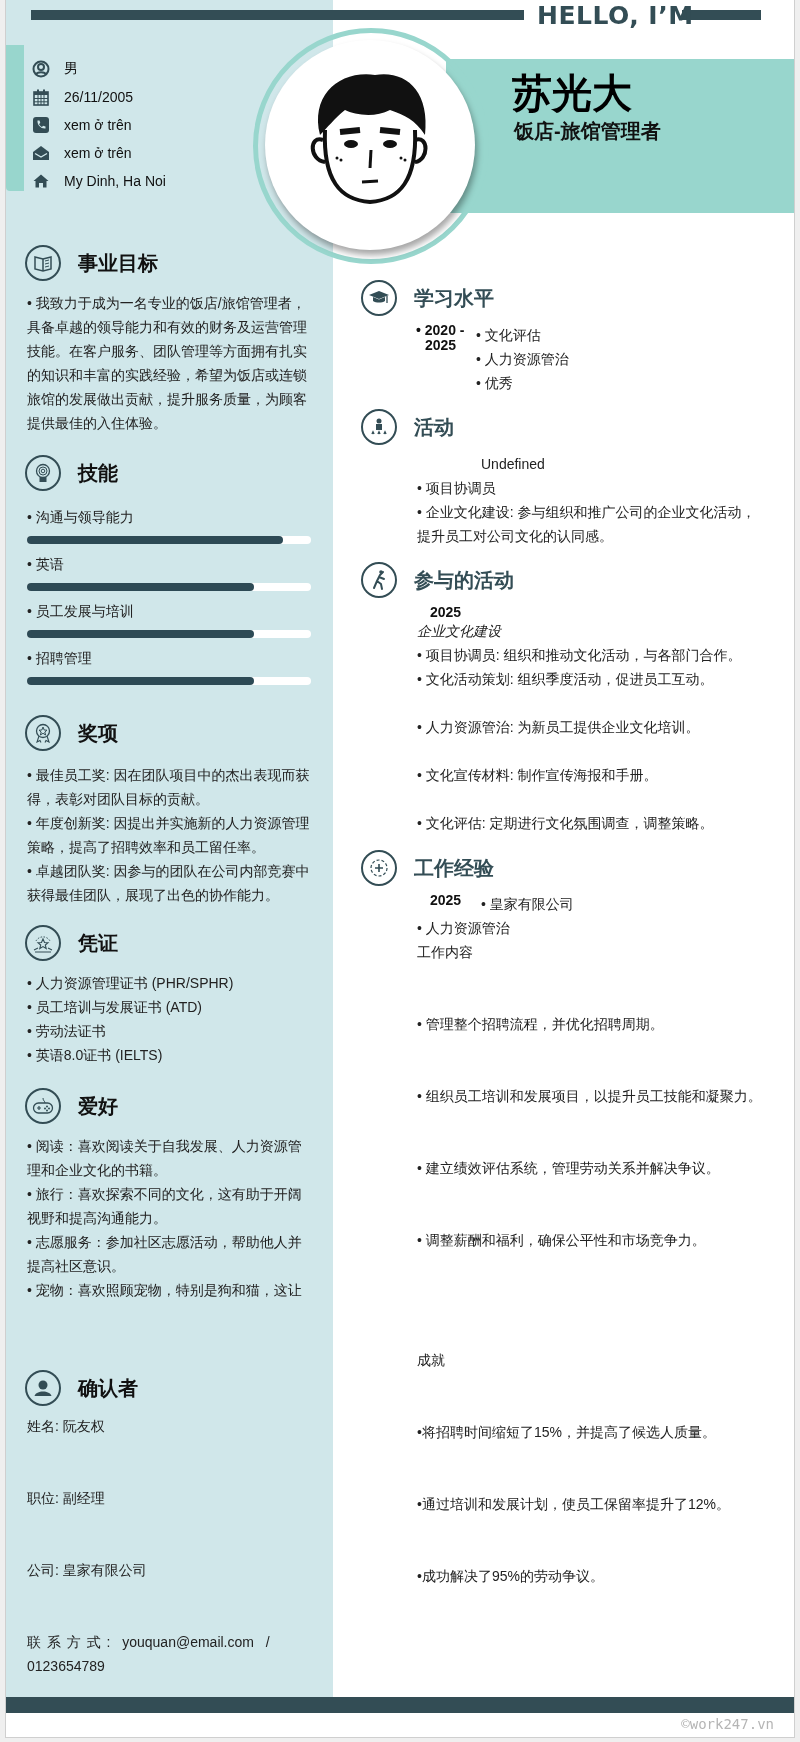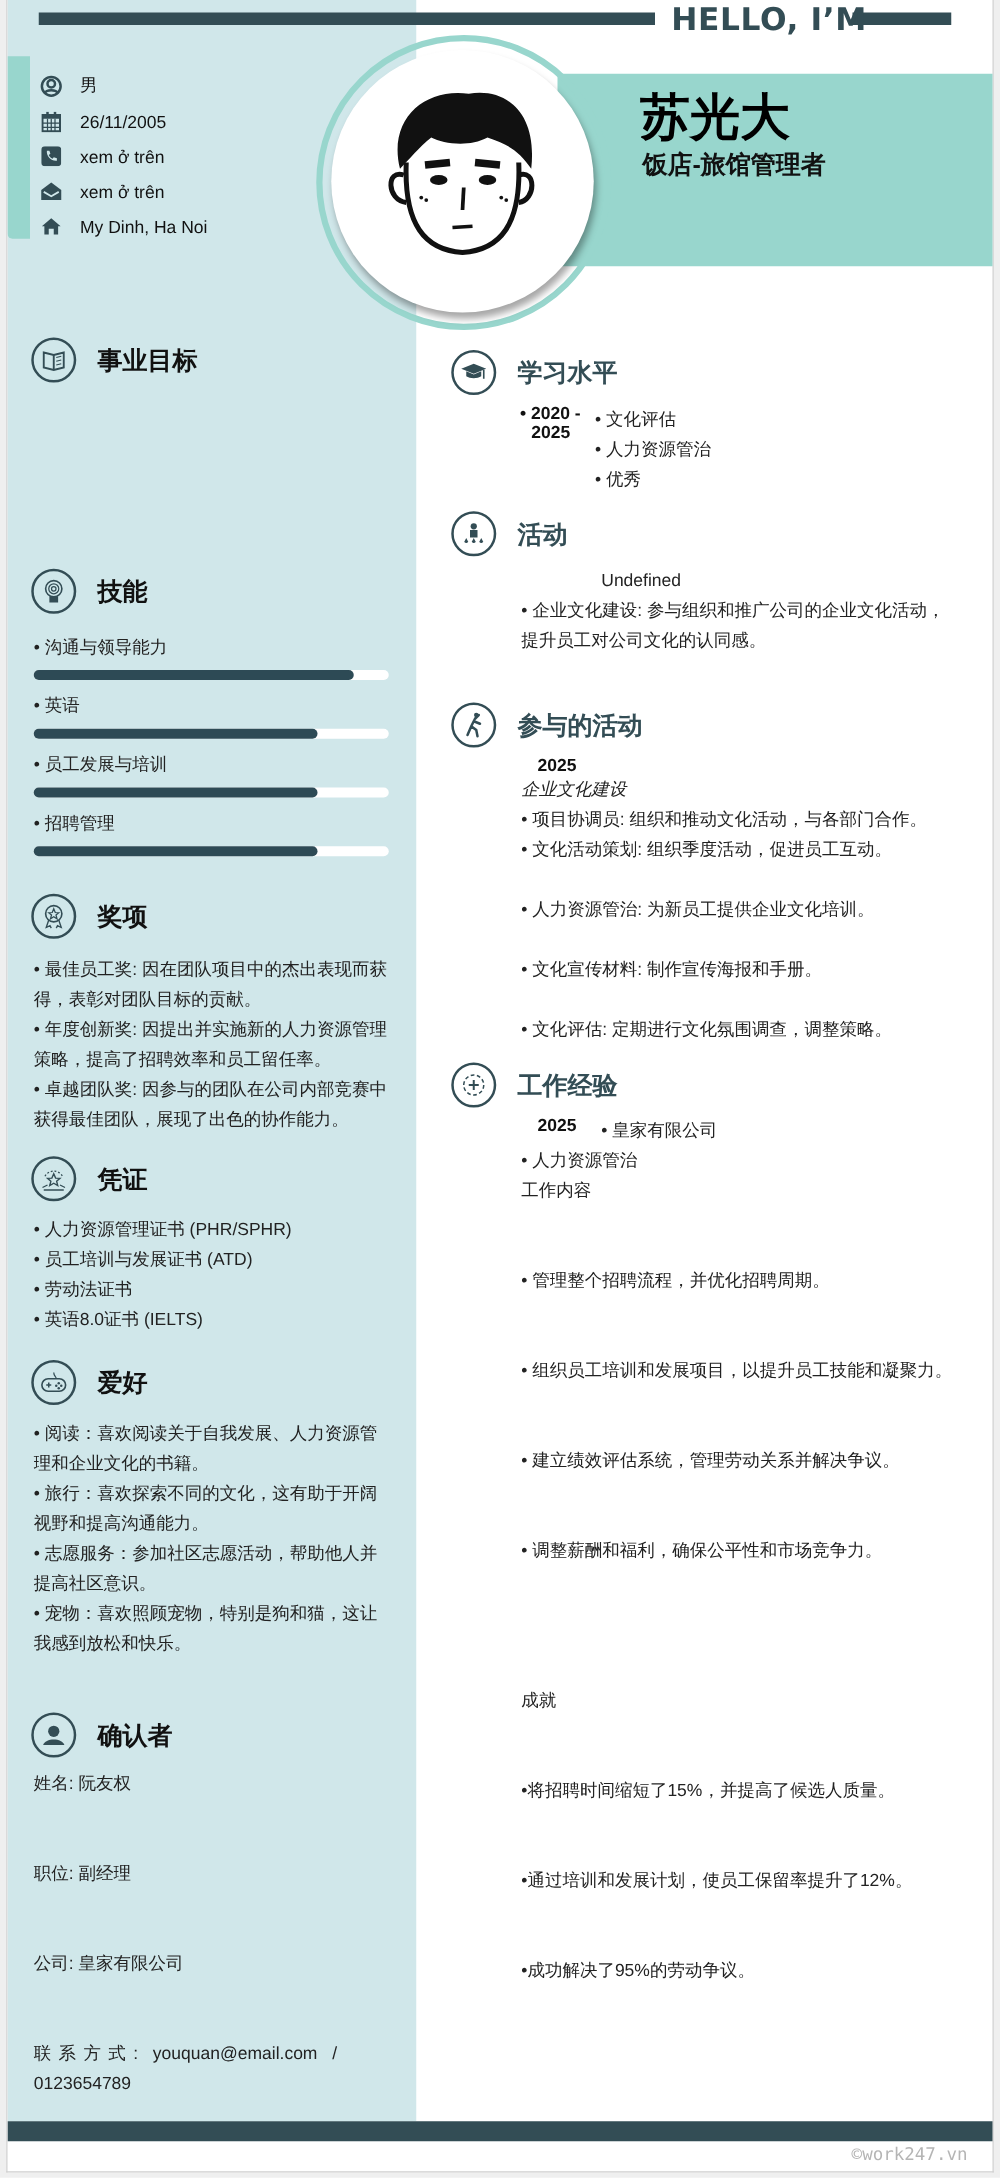--- a/index.html
+++ b/index.html
@@ -146,29 +146,37 @@
       <ellipse cx="125" cy="104" rx="7" ry="4" fill="#111"></ellipse>
       <path d="M106 110 L105 128" stroke="#111" stroke-width="3"></path>
       <path d="M97 142 L113 141" stroke="#111" stroke-width="3"></path>
       <circle cx="72" cy="118" r="1.5" fill="#111"></circle>
         <circle cx="76" cy="120" r="1.5" fill="#111"></circle>
       <circle cx="136" cy="118" r="1.5" fill="#111"></circle>
         <circle cx="140" cy="120" r="1.5" fill="#111"></circle>
     </svg>
   </div>
 
-  <div class="sec-head" style="left:19px; top:245px;margin-top:25px;">
+  <div class="sec-head" style="left:19px; top:245px;">
     <span class="sec-icon">
       <svg width="20" height="18" viewBox="0 0 20 18">
           <path d="M2 3 L10 5 L18 3 L18 15 L10 17 L2 15 Z" fill="none" stroke="#334d55" stroke-width="1.5"></path>
           <path d="M10 5 V17" stroke="#334d55" stroke-width="1.5"></path>
           <path d="M12 7 L16 6 M12 10 L16 9 M12 13 L16 12" stroke="#334d55" stroke-width="1"></path>
         </svg>
     </span>
     <span class="sec-title-left">事业目标</span>
+  </div>
+  <div class="text-block" style="left:21px; top:291px;">
+    <div>• 我致力于成为一名专业的饭店/旅馆管理者，</div>
+    <div>具备卓越的领导能力和有效的财务及运营管理</div>
+    <div>技能。在客户服务、团队管理等方面拥有扎实</div>
+    <div>的知识和丰富的实践经验，希望为饭店或连锁</div>
+    <div>旅馆的发展做出贡献，提升服务质量，为顾客</div>
+    <div>提供最佳的入住体验。</div>
   </div>
 
   <div class="sec-head" style="left:19px; top:455px;">
     <span class="sec-icon">
       <svg width="18" height="20" viewBox="0 0 18 20">
           <circle cx="9" cy="8" r="6.5" fill="none" stroke="#334d55" stroke-width="1.3"></circle>
           <circle cx="9" cy="8" r="4" fill="none" stroke="#334d55" stroke-width="1"></circle>
           <circle cx="9" cy="8" r="1.8" fill="none" stroke="#334d55" stroke-width="1"></circle>
           <rect x="5.5" y="14" width="7" height="5" fill="#334d55"></rect>
         </svg>
@@ -243,21 +251,20 @@
     <span class="sec-title-left">爱好</span>
   </div>
   <div class="text-block" style="left:21px; top:1134px;">
     <div>• 阅读：喜欢阅读关于自我发展、人力资源管</div>
     <div>理和企业文化的书籍。</div>
     <div>• 旅行：喜欢探索不同的文化，这有助于开阔</div>
     <div>视野和提高沟通能力。</div>
     <div>• 志愿服务：参加社区志愿活动，帮助他人并</div>
     <div>提高社区意识。</div>
     <div>• 宠物：喜欢照顾宠物，特别是狗和猫，这让</div>
-    <div>我感到放松和快乐。</div>
   </div>
 
   <div class="sec-head" style="left:19px; top:1370px;">
     <span class="sec-icon">
       <svg width="24" height="24" viewBox="0 0 24 24">
           <circle cx="12" cy="9" r="4.5" fill="#334d55"></circle>
           <path d="M3.5 20 C5 14 19 14 20.5 20 Z" fill="#334d55"></path>
         </svg>
     </span>
     <span class="sec-title-left">确认者</span>
@@ -291,20 +298,21 @@
       <svg width="20" height="20" viewBox="0 0 20 20">
           <circle cx="10" cy="4" r="2.5" fill="#334d55"></circle>
           <rect x="7" y="7" width="6" height="6" fill="#334d55"></rect>
           <path d="M3 17 L4 15 L5 17 M9 17 L10 15 L11 17 M15 17 L16 15 L17 17" stroke="#334d55" stroke-width="1.5" fill="none"></path>
         </svg>
     </span>
     <span class="sec-title-right">活动</span>
   </div>
   <div class="rtext" style="left:475px; top:456px;">Undefined</div>
   <div class="text-block" style="left:411px; top:476px;">
+    <div>• 项目协调员</div>
     <div>• 企业文化建设: 参与组织和推广公司的企业文化活动，</div>
     <div>提升员工对公司文化的认同感。</div>
   </div>
 
   <div class="sec-head" style="left:355px; top:562px;">
     <span class="sec-icon">
       <svg width="20" height="22" viewBox="0 0 20 22">
           <circle cx="12" cy="3" r="1.8" fill="#334d55"></circle>
           <path d="M11 6 L8 12 L5 19 M8 12 L12 15 L13 20 M11 6 L14 3 M10 8 L15 10" stroke="#334d55" stroke-width="2" fill="none" stroke-linecap="round"></path>
         </svg>

